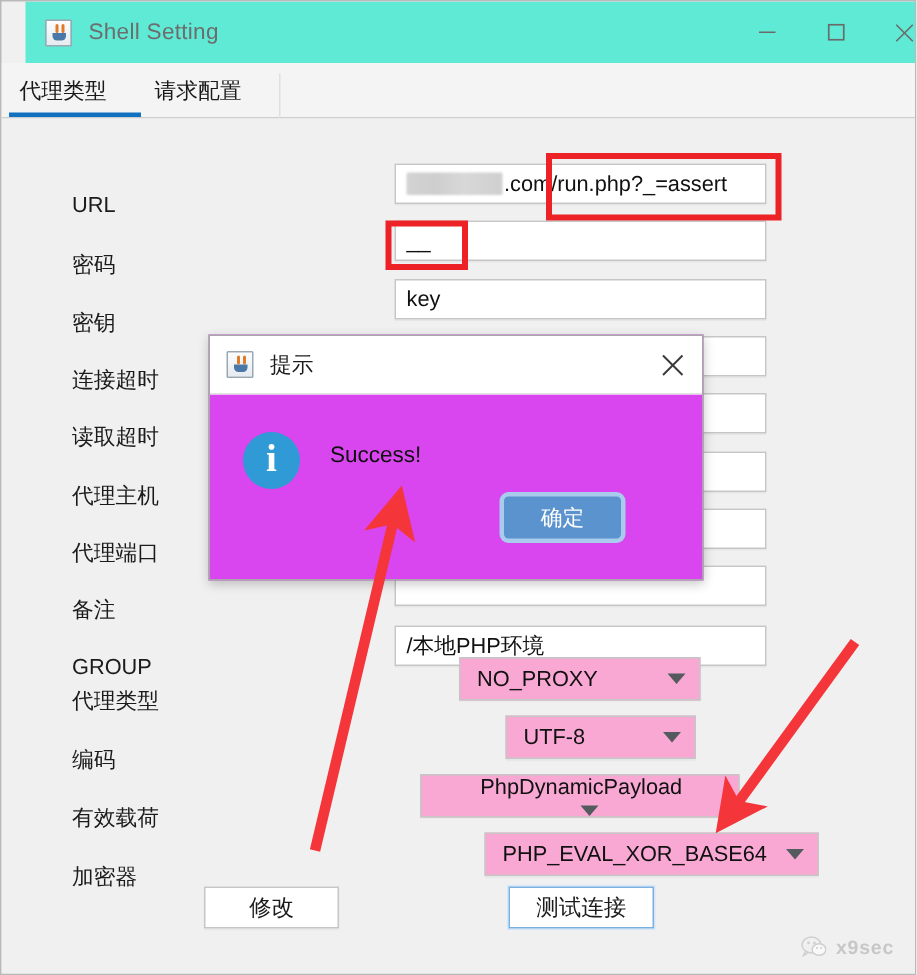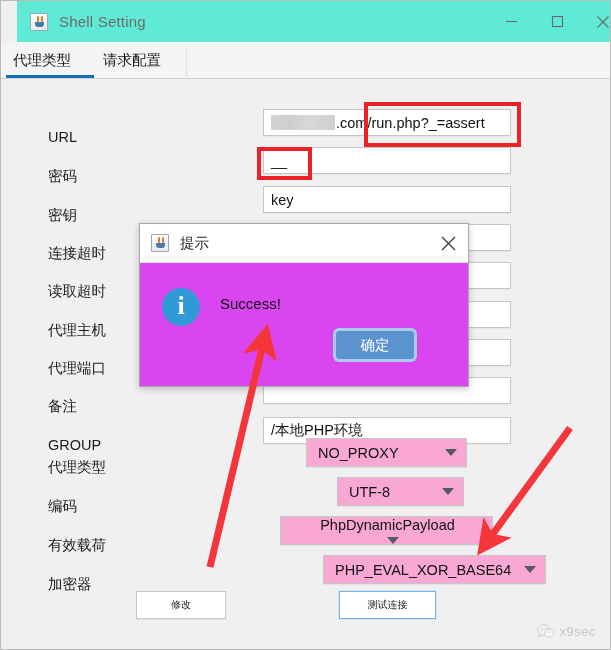--- a/index.html
+++ b/index.html
@@ -187,21 +187,21 @@
   
   .btn {
     position: absolute;
     height: 28px;
     background: #ffffff;
     border: 1px solid #c6c6c6;
     box-sizing: border-box;
     display: flex;
     align-items: center;
     justify-content: center;
-    font-size: 10px;
+    font-size: 15px;
     color: #1b1b1b;
     box-shadow: 0 1px 1px rgba(0,0,0,0.05);
   }
   .btn.focused { border-color: #7ab0de; box-shadow: 0 0 0 1px #d4e6f7; }
 
   
   .dialog {
     position: absolute;
     left: 138px; top: 222px;
     width: 330px; height: 164px;
@@ -297,20 +297,21 @@
 
   
   .watermark {
     position: absolute;
     right: 14px; bottom: 10px;
     display: flex;
     align-items: center;
     gap: 6px;
     opacity: 0.55;
     z-index: 20;
+    font-weight: bold;
   }
   .wm-text {
     font-size: 13px;
     color: #a6a6a6;
     letter-spacing: 0.5px;
   }
 </style>
 </head>
 <body>
 

